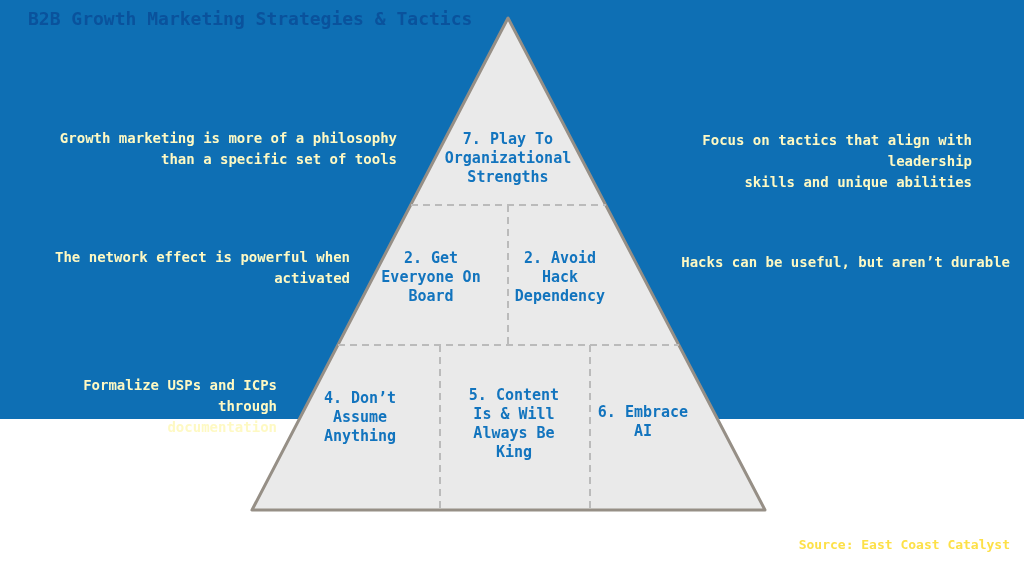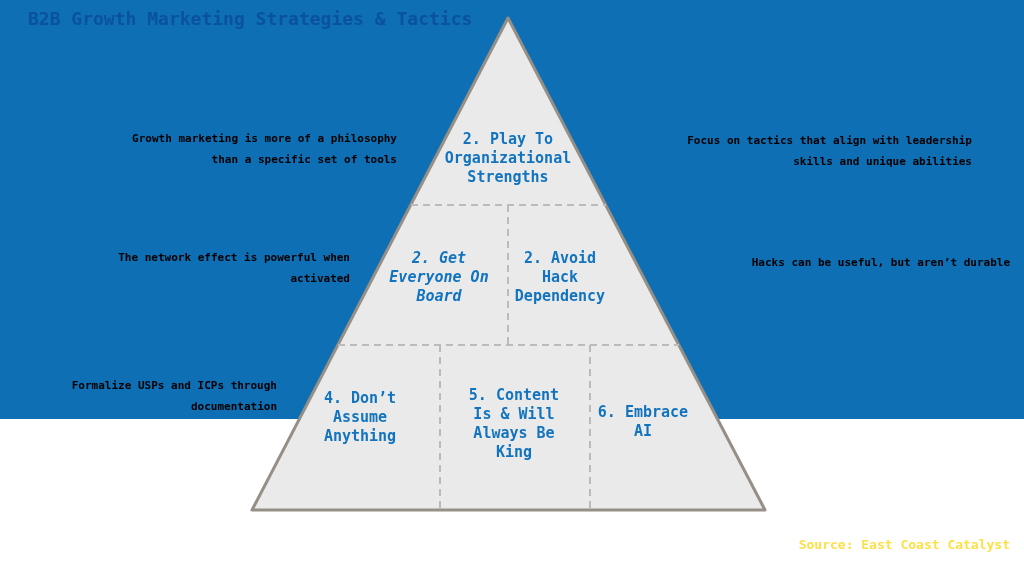--- a/index.html
+++ b/index.html
@@ -28,24 +28,24 @@
     position: absolute;
     font-size: 15px;
     line-height: 19px;
     font-weight: bold;
     color: #1274BE;
     text-align: center;
     white-space: pre-line;
   }
   .ann {
     position: absolute;
-    font-size: 11px;
+    font-size: 14px;
     line-height: 21px;
     font-weight: bold;
-    color: #000000;
+    color: #fef9c3;
     white-space: pre-line;
   }
   .ann.left { text-align: right; }
   .ann.right { text-align: right; }
   .source {
     position: absolute;
     right: 14px; top: 537px;
     font-size: 13px;
     font-weight: bold;
     color: #fde047;
@@ -61,24 +61,24 @@
 
   <svg class="pyramid-svg" width="1024" height="561" viewBox="0 0 1024 561">
     <polygon points="508,18 252,510 765,510" fill="#EAEAEA" stroke="#968F86" stroke-width="3" stroke-linejoin="round"></polygon>
     <line x1="411" y1="205" x2="606" y2="205" stroke="#BBBBBB" stroke-width="2" stroke-dasharray="7 5"></line>
     <line x1="338" y1="345" x2="679" y2="345" stroke="#BBBBBB" stroke-width="2" stroke-dasharray="7 5"></line>
     <line x1="508" y1="205" x2="508" y2="345" stroke="#BBBBBB" stroke-width="2" stroke-dasharray="7 5"></line>
     <line x1="440" y1="345" x2="440" y2="509" stroke="#BBBBBB" stroke-width="2" stroke-dasharray="7 5"></line>
     <line x1="590" y1="345" x2="590" y2="509" stroke="#BBBBBB" stroke-width="2" stroke-dasharray="7 5"></line>
   </svg>
 
-  <div class="cell" style="left:423px; top:130px; width:170px;">2. Play To
+  <div class="cell" style="left:423px; top:130px; width:170px;">7. Play To
 Organizational
 Strengths</div>
-  <div class="cell" style="left:364px; top:249px; width:150px;font-style:italic;">2. Get
+  <div class="cell" style="left:356px; top:249px; width:150px;">2. Get
 Everyone On
 Board</div>
   <div class="cell" style="left:485px; top:249px; width:150px;">2. Avoid
 Hack
 Dependency</div>
   <div class="cell" style="left:285px; top:389px; width:150px;">4. Don’t
 Assume
 Anything</div>
   <div class="cell" style="left:439px; top:386px; width:150px;">5. Content
 Is &amp; Will

